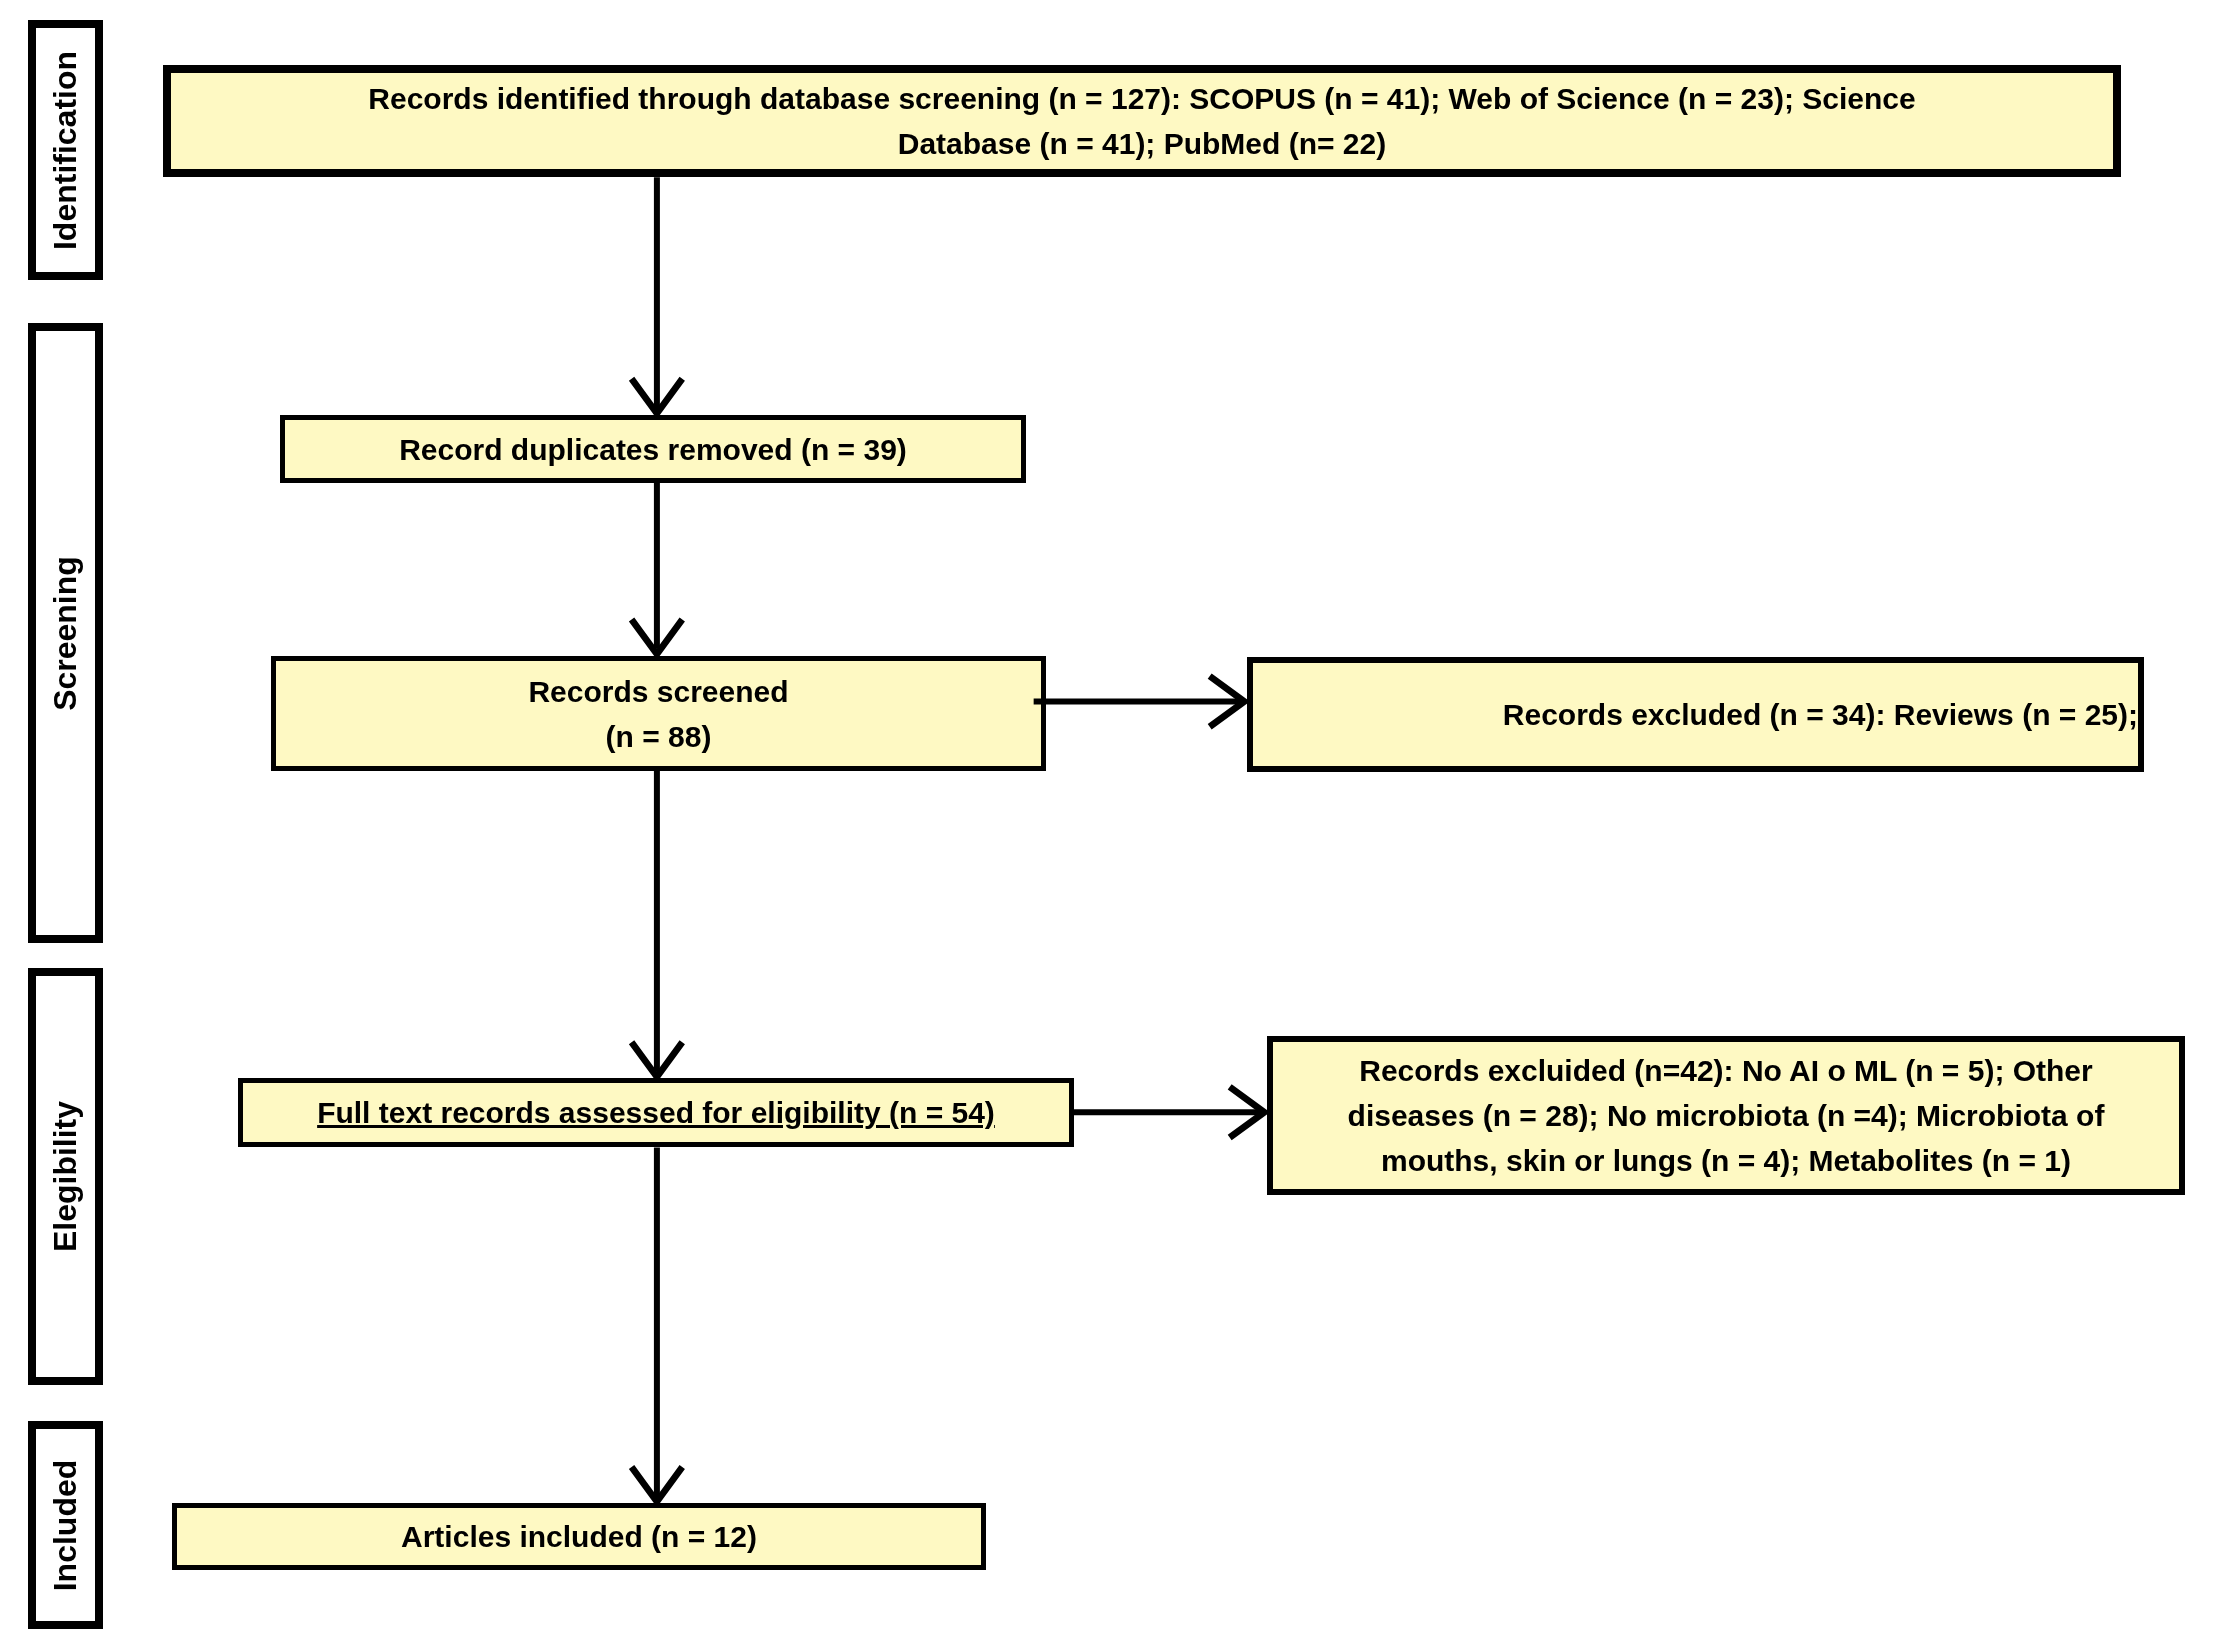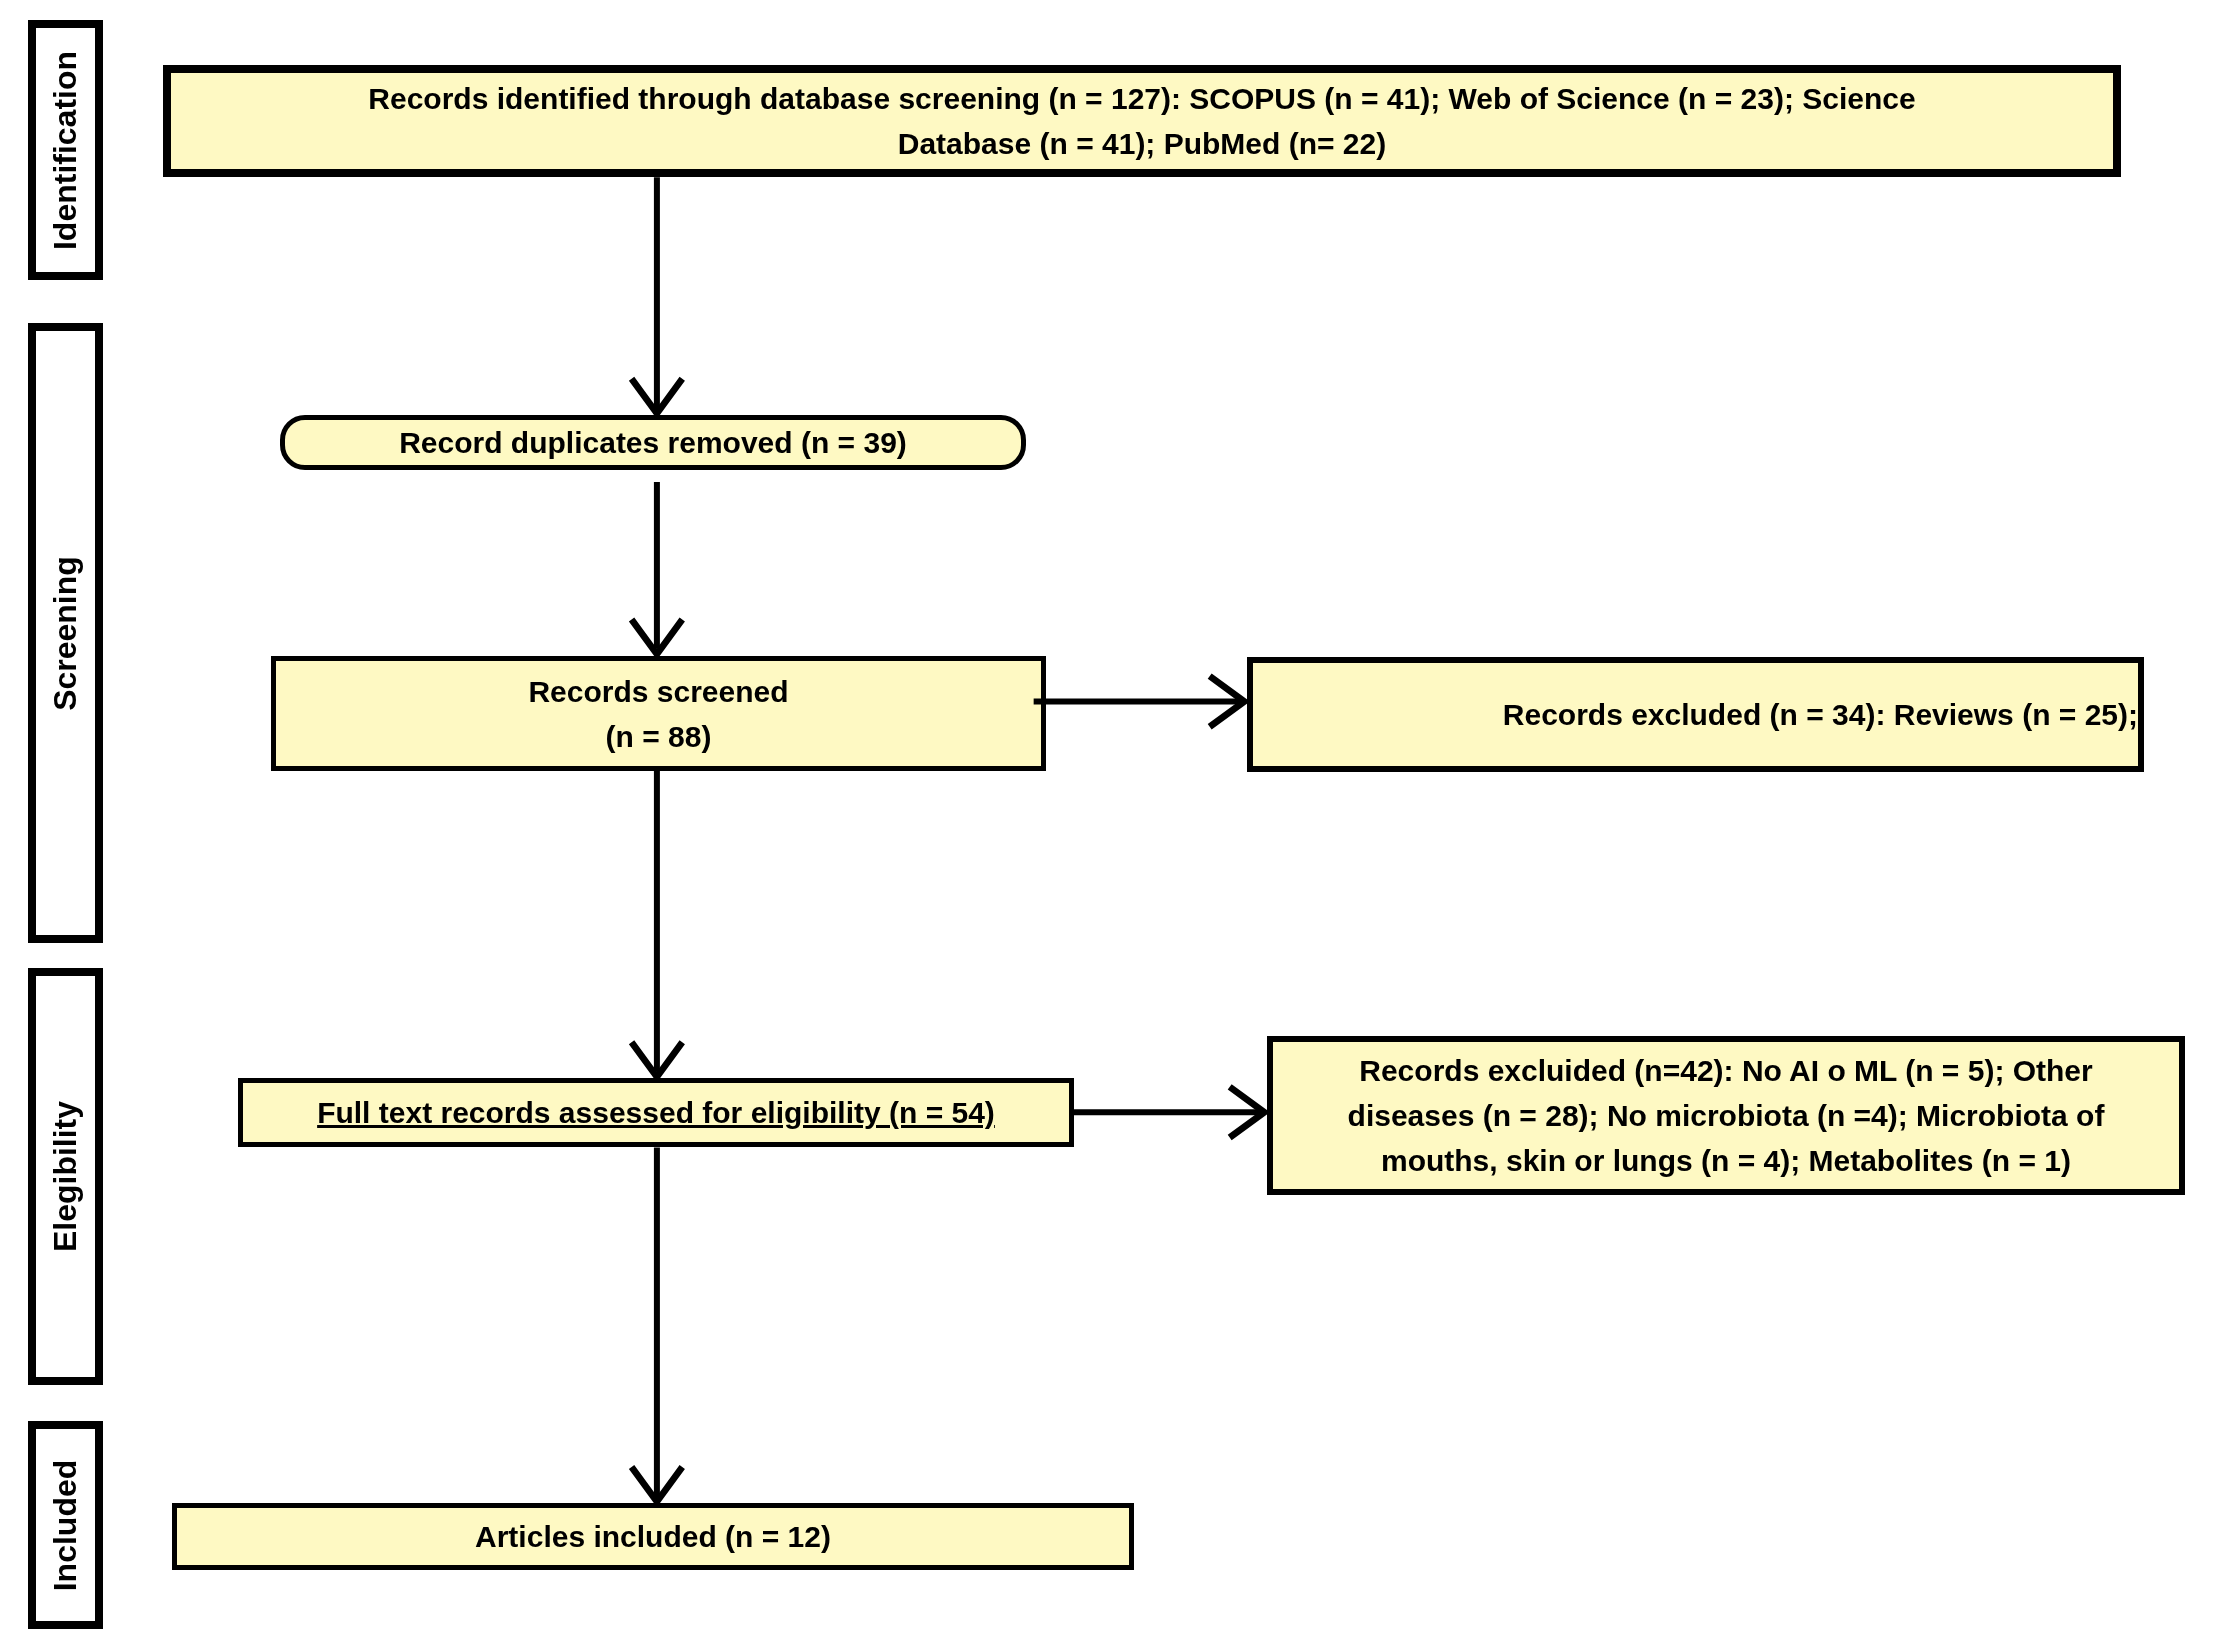--- a/index.html
+++ b/index.html
@@ -43,26 +43,26 @@
     overflow: visible;
   }
   .stage .vlabel {
     transform: rotate(-90deg);
     white-space: nowrap;
     font-weight: 700;
     font-size: 32px;
   }
   
   .box-identified   { left: 163px;  top: 65px;   width: 1958px; height: 112px; border-width: 8px; }
-  .box-duplicates   { left: 280px;  top: 415px;  width: 746px; height: 55px; border-radius: 25px; }
+  .box-duplicates   { left: 280px;  top: 415px;  width: 746px; height: 68px; }
   .box-screened     { left: 260px;  top: 656px;  width: 775px; height: 115px; margin-left: 11px; }
   .box-excluded-1   { left: 1247px; top: 657px;  width: 897px; height: 115px; border-width: 6.7px; align-items: flex-end; }
   .box-fulltext     { left: 238px;  top: 1078px; width: 836px; height: 69px; text-decoration: underline; }
   .box-excluded-2   { left: 1267px; top: 1036px; width: 918px; height: 159px; border-width: 6.7px; justify-content: center; }
-  .box-included     { left: 172px;  top: 1503px; width: 962px; height: 67px; }
+  .box-included     { left: 172px;  top: 1503px; width: 814px; height: 67px; }
   
   .stage-identification { left: 28px; top: 20px;   width: 75px; height: 260px; }
   .stage-screening      { left: 28px; top: 323px;  width: 75px; height: 620px; }
   .stage-eligibility    { left: 28px; top: 968px; width: 75px; height: 417px; }
   .stage-included       { left: 28px; top: 1421px; width: 75px; height: 208px; }
 
   .arrow-layer {
     position: absolute;
     left: 0;
     top: 0;

